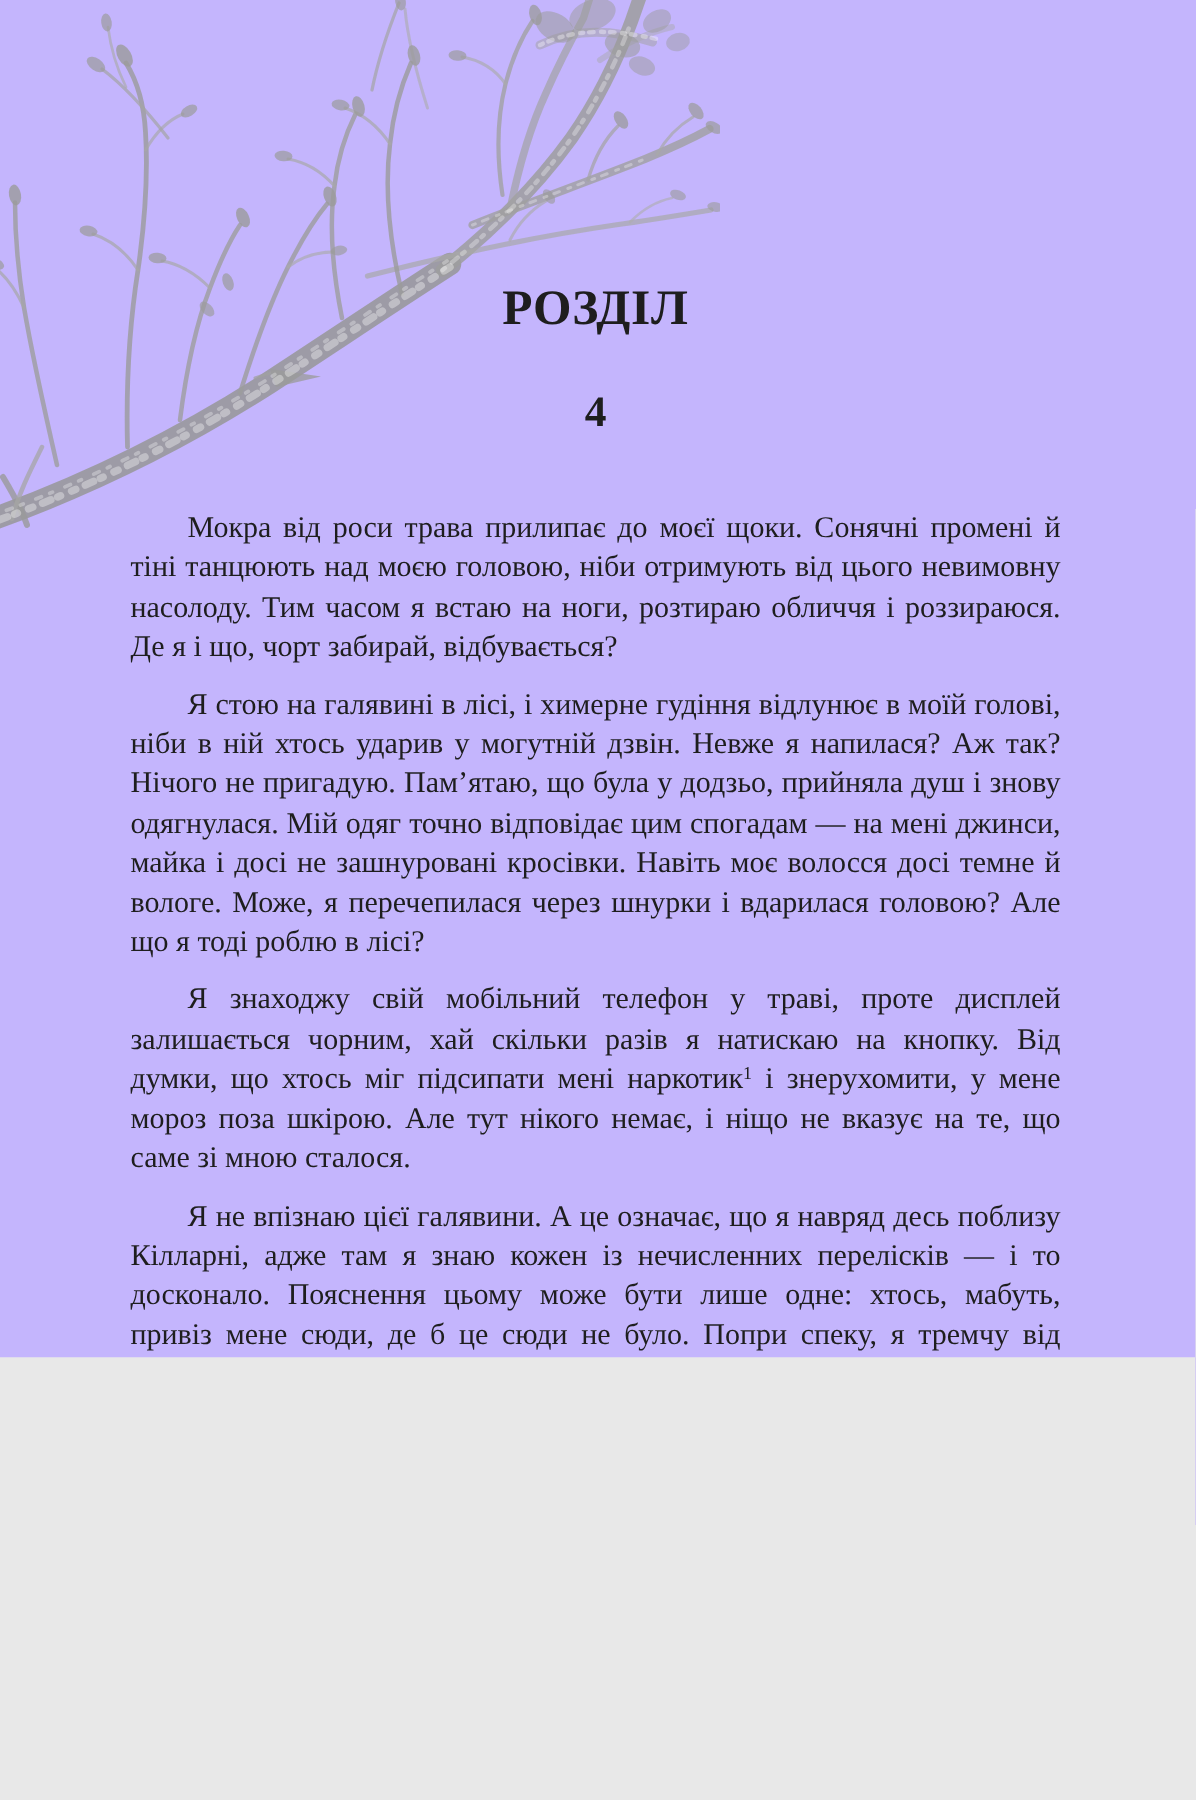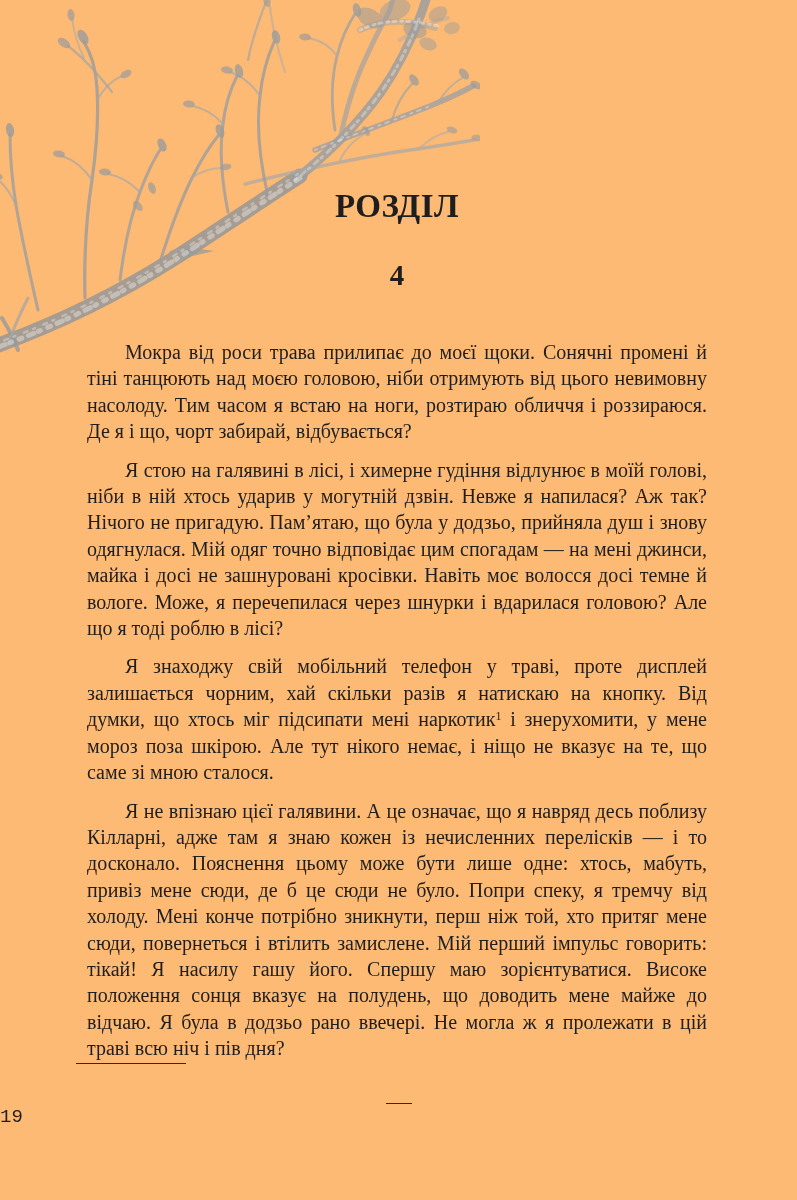--- a/index.html
+++ b/index.html
@@ -1,21 +1,21 @@
 <!DOCTYPE html>
 <html lang="uk"><head>
 <meta charset="utf-8">
 <style>
   html, body { margin: 0; padding: 0; background: #e8e8e8; }
   .page {
     position: relative;
     width: 797px;
-    height: 1200px;
+    height: 905px;
     margin: 0 auto;
-    background: #fdba74;
+    background: #c4b5fd;
     overflow: hidden;
     font-family: "Liberation Serif", "DejaVu Serif", serif;
     color: #1e1e1e;
   }
   .branch-illustration {
     position: absolute;
     top: 0;
     left: 0;
     width: 480px;
     height: 356px;

